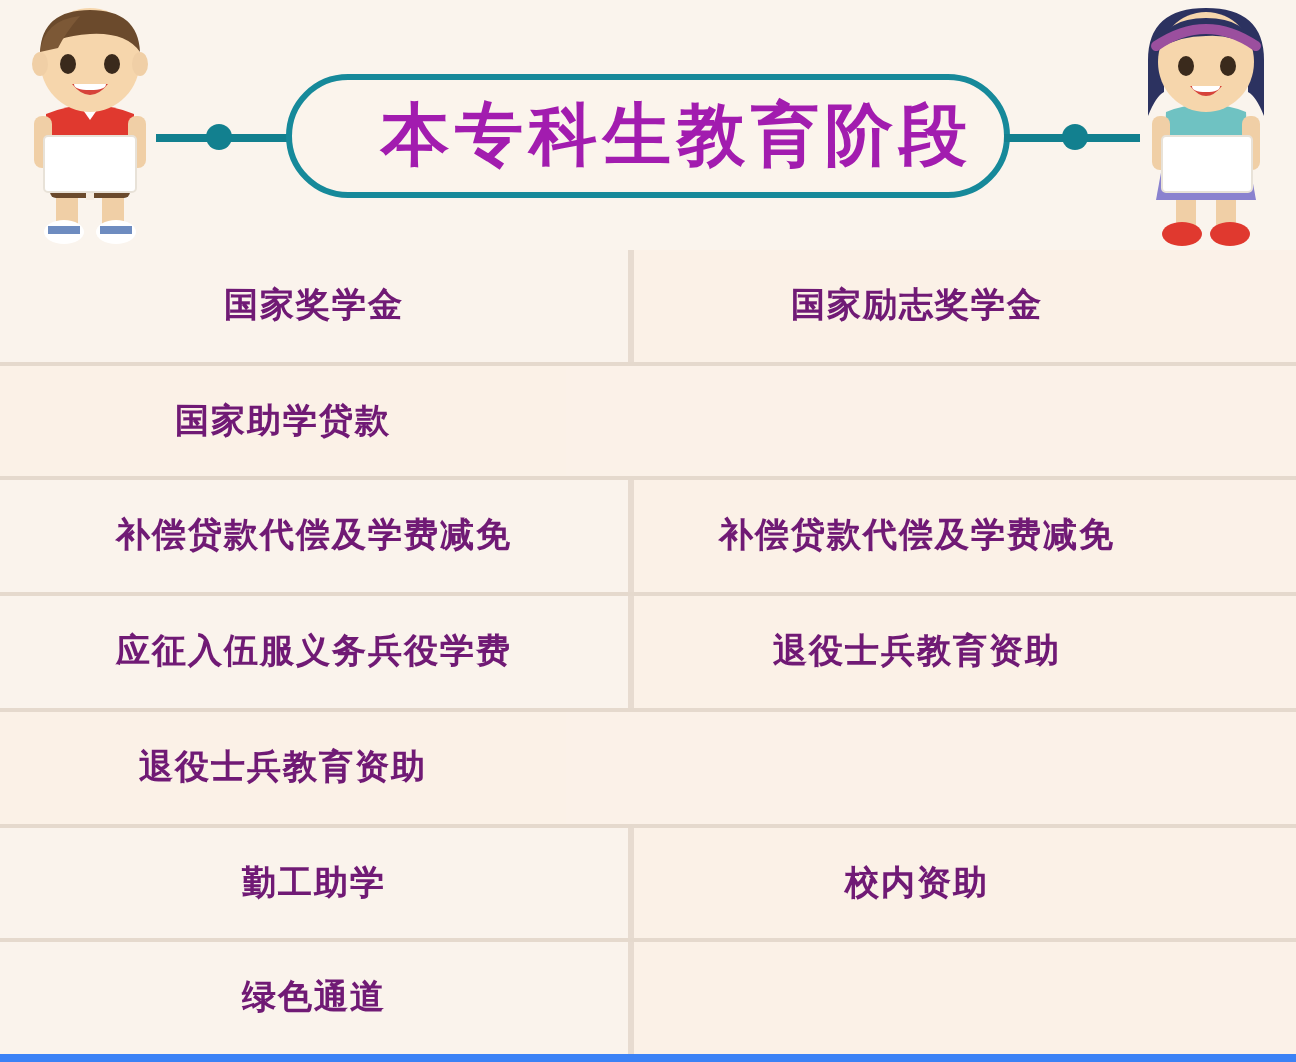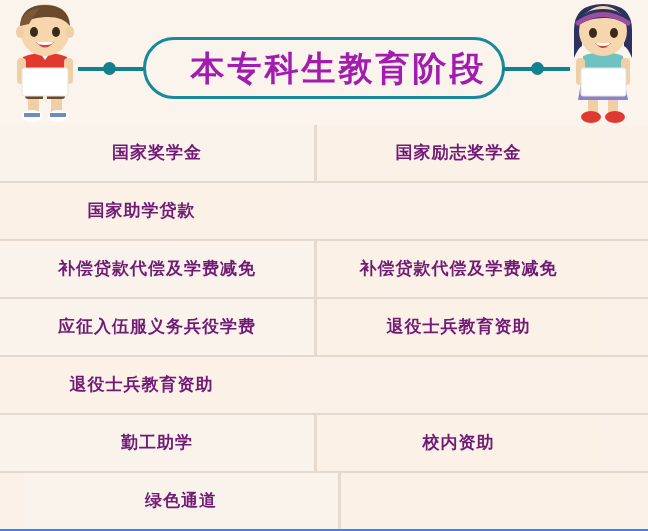--- a/index.html
+++ b/index.html
@@ -97,21 +97,21 @@
     background: #fbf1e8;
     border-collapse: collapse;
     display: flex;
     flex-direction: column;
   }
   .t-row {
     display: flex;
     flex: 1 1 0;
     border-bottom: 2px solid #e5d9cd;
   }
-  .t-row:last-child { border-bottom: 2px solid #3b82f6; padding-left: 24px; }
+  .t-row:last-child { border-bottom: 4px solid #3b82f6; }
 
   .t-cell {
     box-sizing: border-box;
     display: flex;
     align-items: center;
     justify-content: center;
     text-align: center;
     color: #701a75;
     font-size: 17px;
     font-weight: bold;

